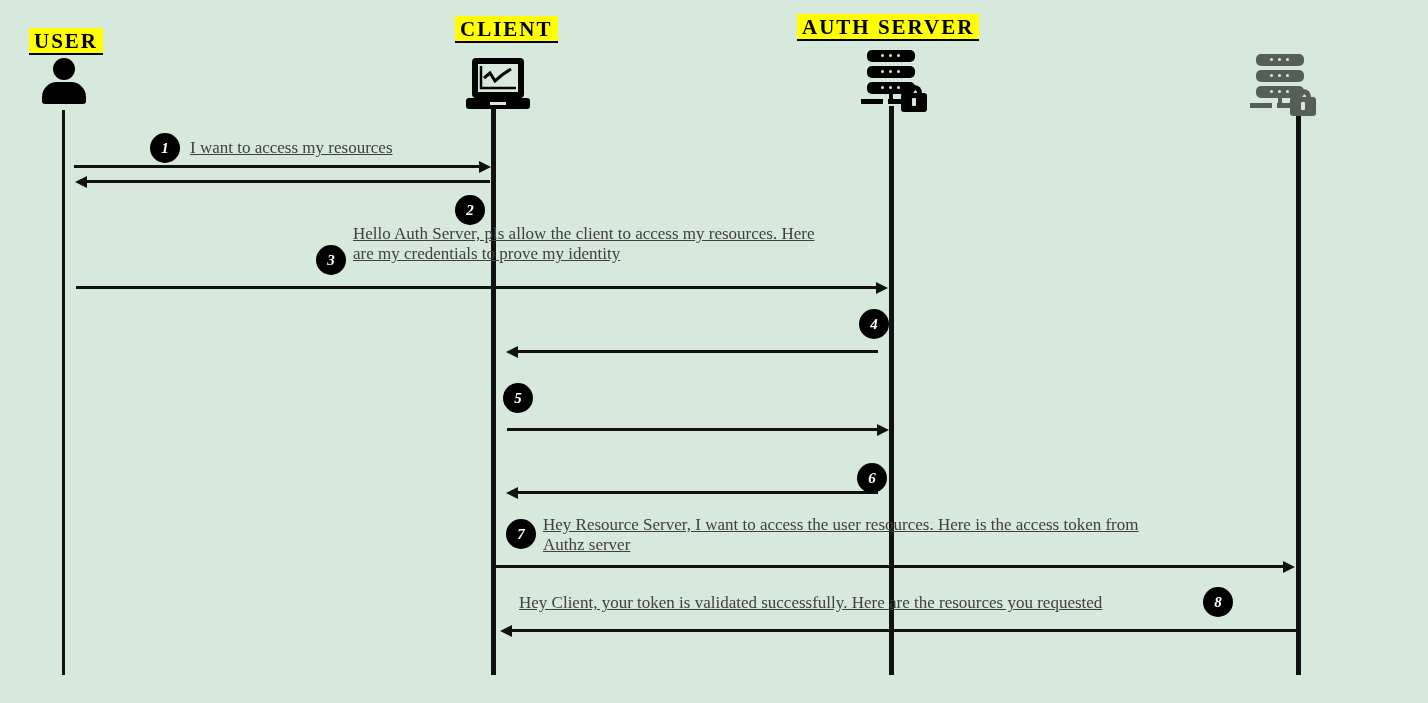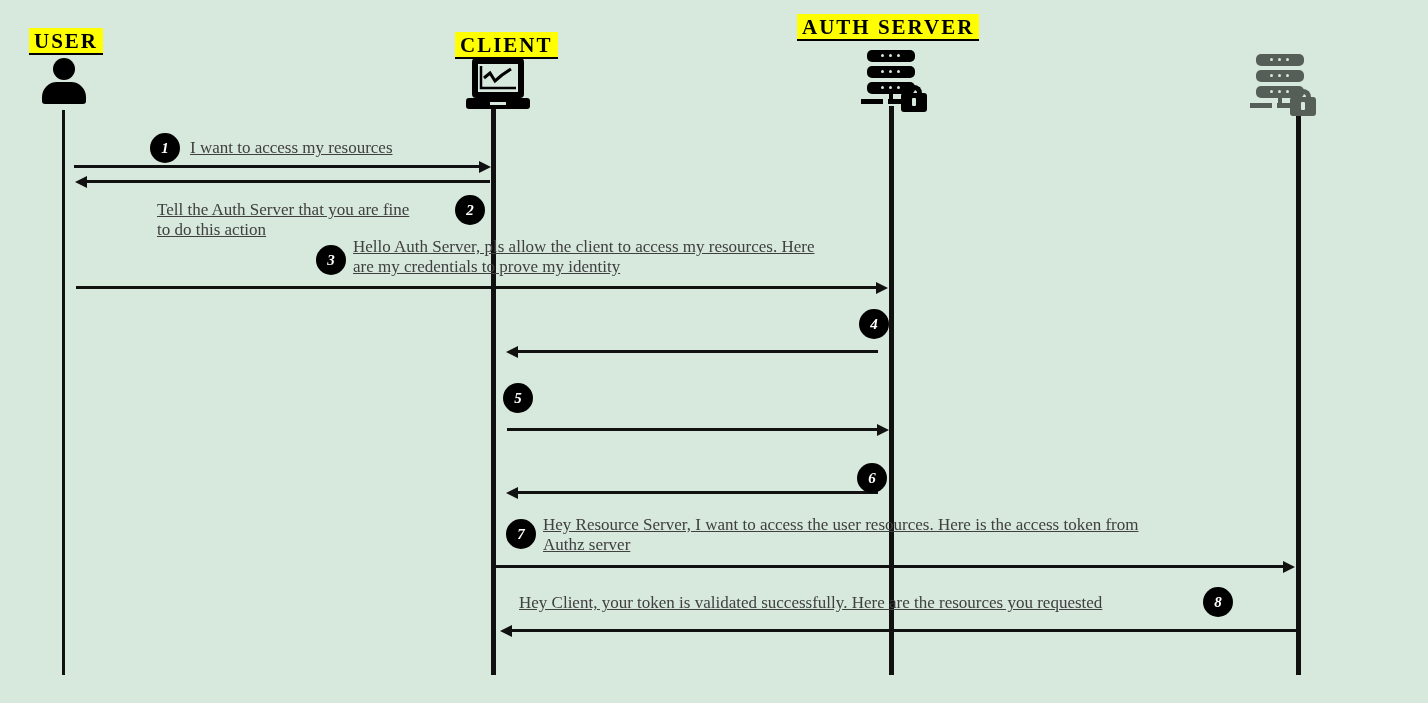--- a/index.html
+++ b/index.html
@@ -210,21 +210,21 @@
     border-radius: 1px;
   }
 </style>
 </head>
 <body>
 
 <div id="canvas">
 
   <div class="actor-title" style="left:29px; top:28px;">USER</div>
 
-  <div class="actor-title" style="left:455px; top:32px;">CLIENT</div>
+  <div class="actor-title" style="left:455px; top:16px;">CLIENT</div>
 
   <div class="actor-title" style="left:797px; top:14px;">AUTH SERVER</div>
 
 
   <div class="icon person" style="left:42px; top:58px; width:44px; height:46px;">
     <div class="head-c"></div>
     <div class="body-c"></div>
   </div>
 
   <div class="icon laptop" style="left:466px; top:58px; width:64px; height:52px;">
@@ -291,28 +291,26 @@
   <div class="lifeline" style="left:889px; top:106px; width:5px; height:569px;"></div>
   <div class="lifeline" style="left:1296px; top:104px; width:5px; height:571px;"></div>
 
   <div class="badge" style="left:150px; top:133px;">1</div>
   <div class="msg-label" style="left:190px; top:138px;">I want to access my resources</div>
   <div class="arrow right" style="left:74px; top:165px; width:406px;">
     <span class="head"></span>
   </div>
 
   <div class="badge" style="left:455px; top:195px;">2</div>
-  <div class="msg-label" style="left:157px; top:200px;">Tell the Auth Server that you are fine
-to do this action</div>
   <div class="arrow left" style="left:86px; top:180px; width:404px;">
     <span class="head"></span>
   </div>
 
   <div class="badge" style="left:316px; top:245px;">3</div>
-  <div class="msg-label" style="left:353px; top:237px;">Hello Auth Server, pls allow the client to access my resources. Here
+  <div class="msg-label" style="left:353px; top:224px;">Hello Auth Server, pls allow the client to access my resources. Here
 are my credentials to prove my identity</div>
   <div class="arrow right" style="left:76px; top:286px; width:801px;">
     <span class="head"></span>
   </div>
 
   <div class="badge" style="left:859px; top:309px;">4</div>
   <div class="arrow left" style="left:517px; top:350px; width:361px;">
     <span class="head"></span>
   </div>
 

